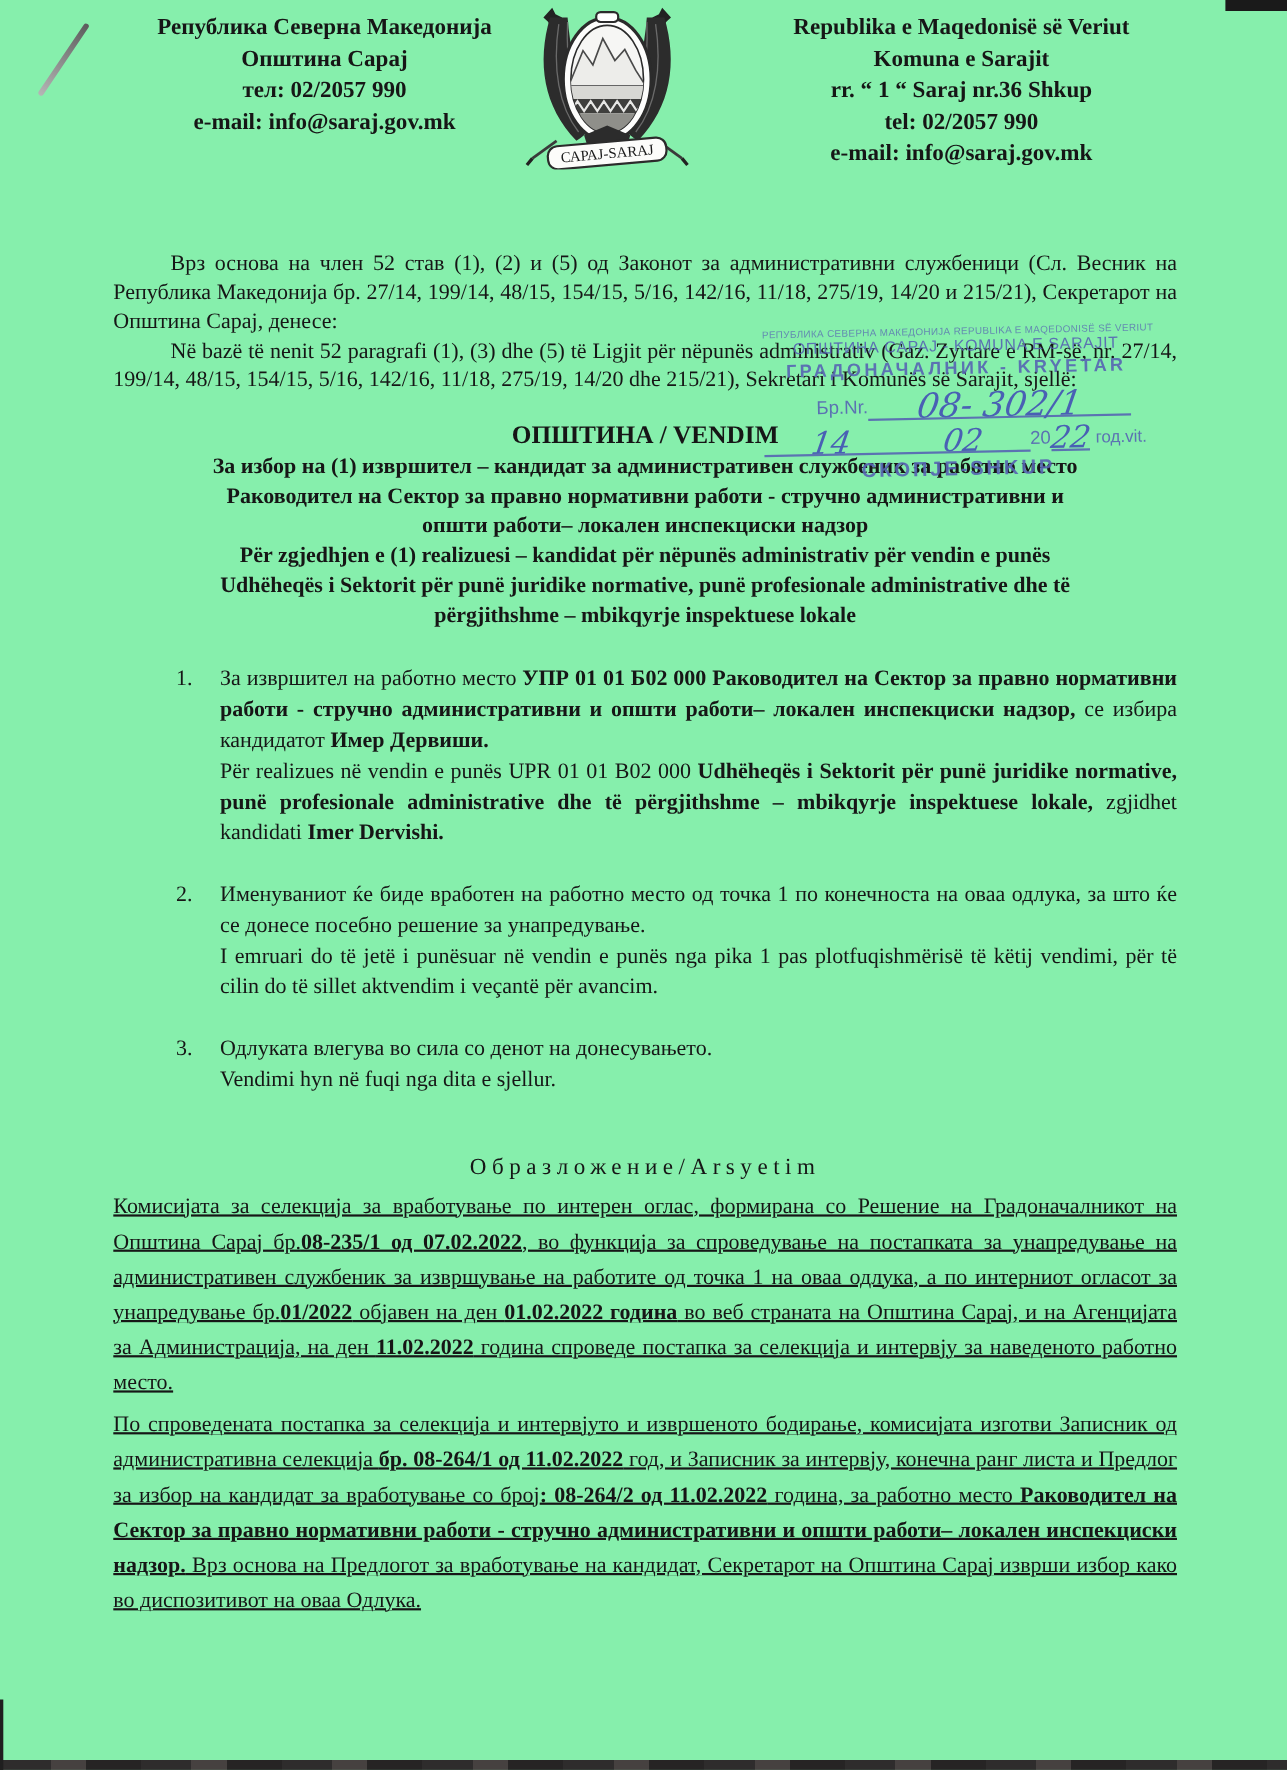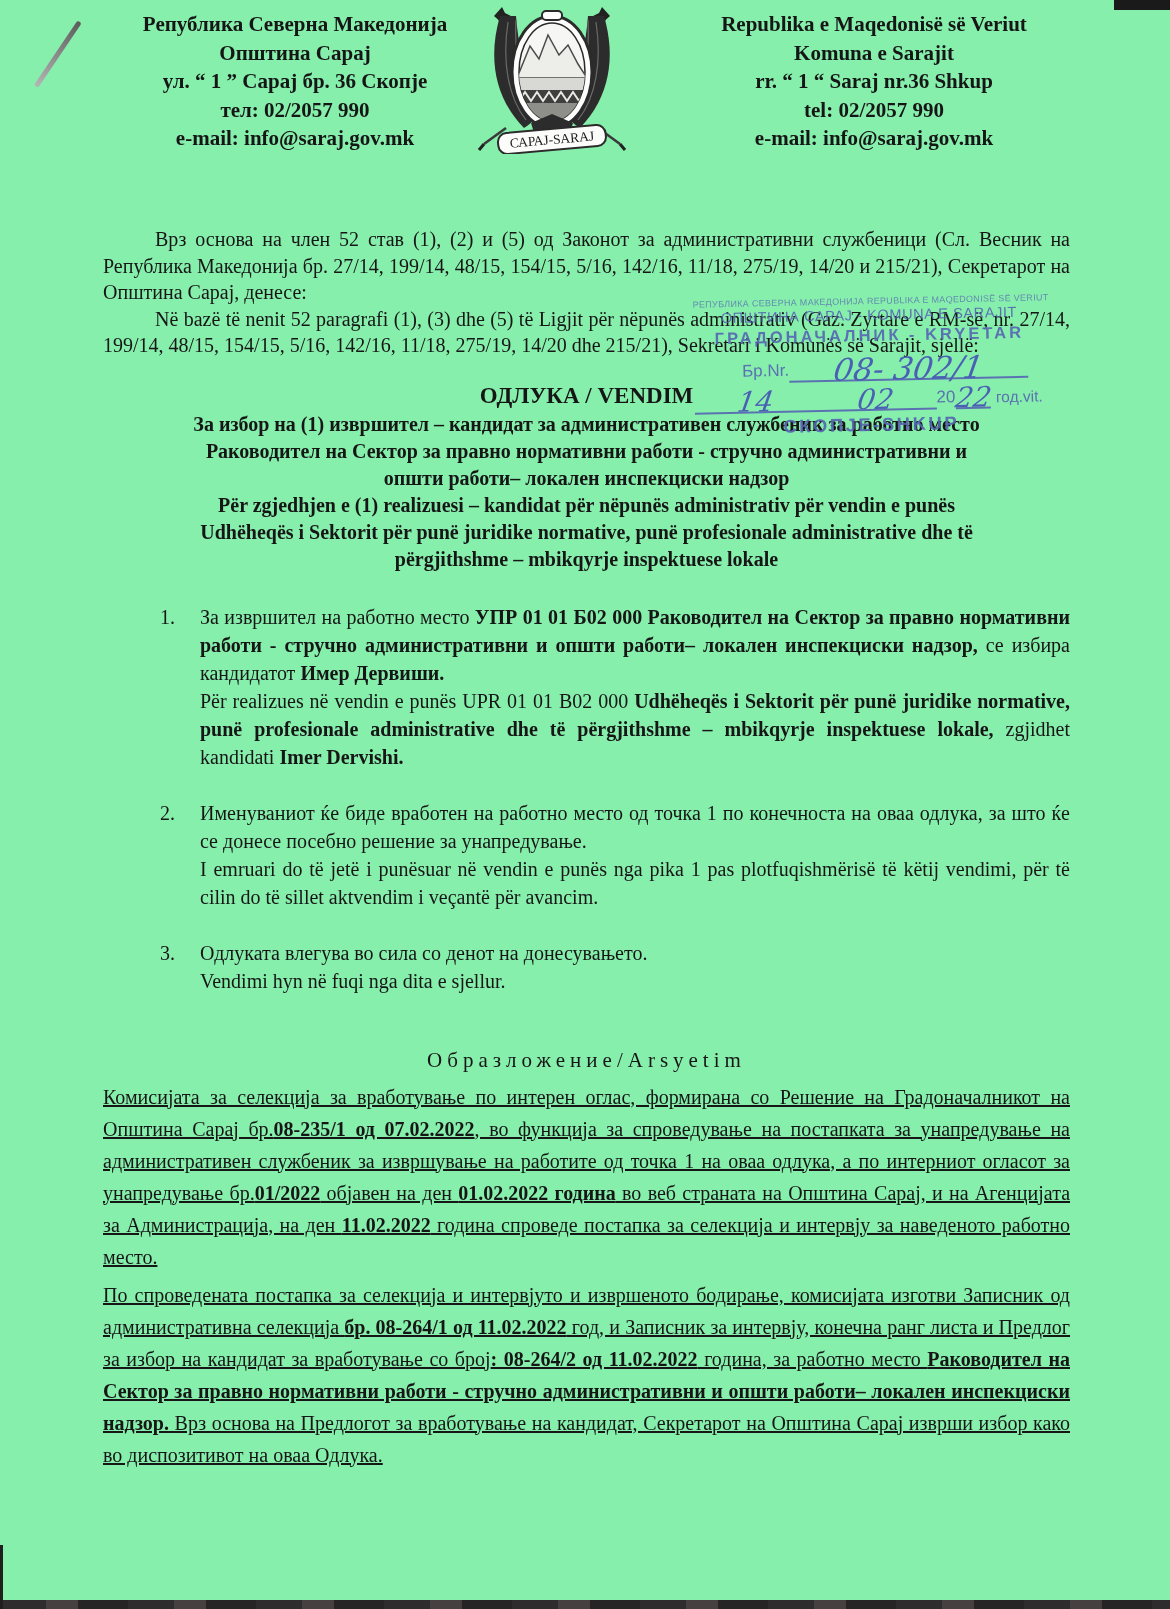--- a/index.html
+++ b/index.html
@@ -60,21 +60,20 @@
 <div class="page">
 
   <div class="corner-bar"></div>
   <div class="pencil-mark"></div>
   <div class="bottom-band"></div>
   <div class="left-edge"></div>
 
   <div class="hdr hdr-left">
     <div>Република Северна Македонија</div>
     <div>Општина Сарај</div>
-    <div>ул. “ 1 ” Сарај бр. 36 Скопје</div>
     <div>тел: 02/2057 990</div>
     <div>e-mail: info@saraj.gov.mk</div>
   </div>
 
   <svg class="emblem" viewBox="0 0 160 152">
     <defs>
       <clipPath id="oval">
           <ellipse cx="80" cy="70" rx="33" ry="49"></ellipse>
         </clipPath>
     </defs>
@@ -133,21 +132,21 @@
       <span class="yr-wrap"><span class="hw">22</span></span>
       <span class="suffix">год.vit.</span>
     </div>
     <div class="city">СКОПЈЕ-SHKUP</div>
   </div>
 
   <div class="content">
     <p class="intro">Врз основа на член 52 став (1), (2) и (5) од Законот за административни службеници (Сл. Весник на Република Македонија бр. 27/14, 199/14, 48/15, 154/15, 5/16, 142/16, 11/18, 275/19, 14/20 и 215/21), Секретарот на Општина Сарај, денесе:</p>
     <p class="intro">Në bazë të nenit 52  paragrafi (1), (3) dhe (5) të Ligjit për nëpunës administrativ (Gaz. Zyrtare e RM-së, nr. 27/14, 199/14, 48/15, 154/15, 5/16, 142/16, 11/18, 275/19, 14/20  dhe 215/21), Sekretari i Komunës së Sarajit, sjellë:</p>
 
-    <div class="doc-title">ОДЛУКА / VENDIM</div>
+    <div class="doc-title">ОПШТИНА / VENDIM</div>
 
     <div class="subtitle">
       <div>За избор на (1) извршител – кандидат за административен службеник за работно место</div>
       <div>Раководител на Сектор за правно нормативни работи - стручно административни и</div>
       <div>општи работи– локален инспекциски надзор</div>
       <div>Për zgjedhjen e (1) realizuesi – kandidat për nëpunës administrativ për vendin e punës</div>
       <div>Udhëheqës i Sektorit për punë juridike normative, punë profesionale administrative dhe të</div>
       <div>përgjithshme – mbikqyrje inspektuese lokale</div>
     </div>
 

